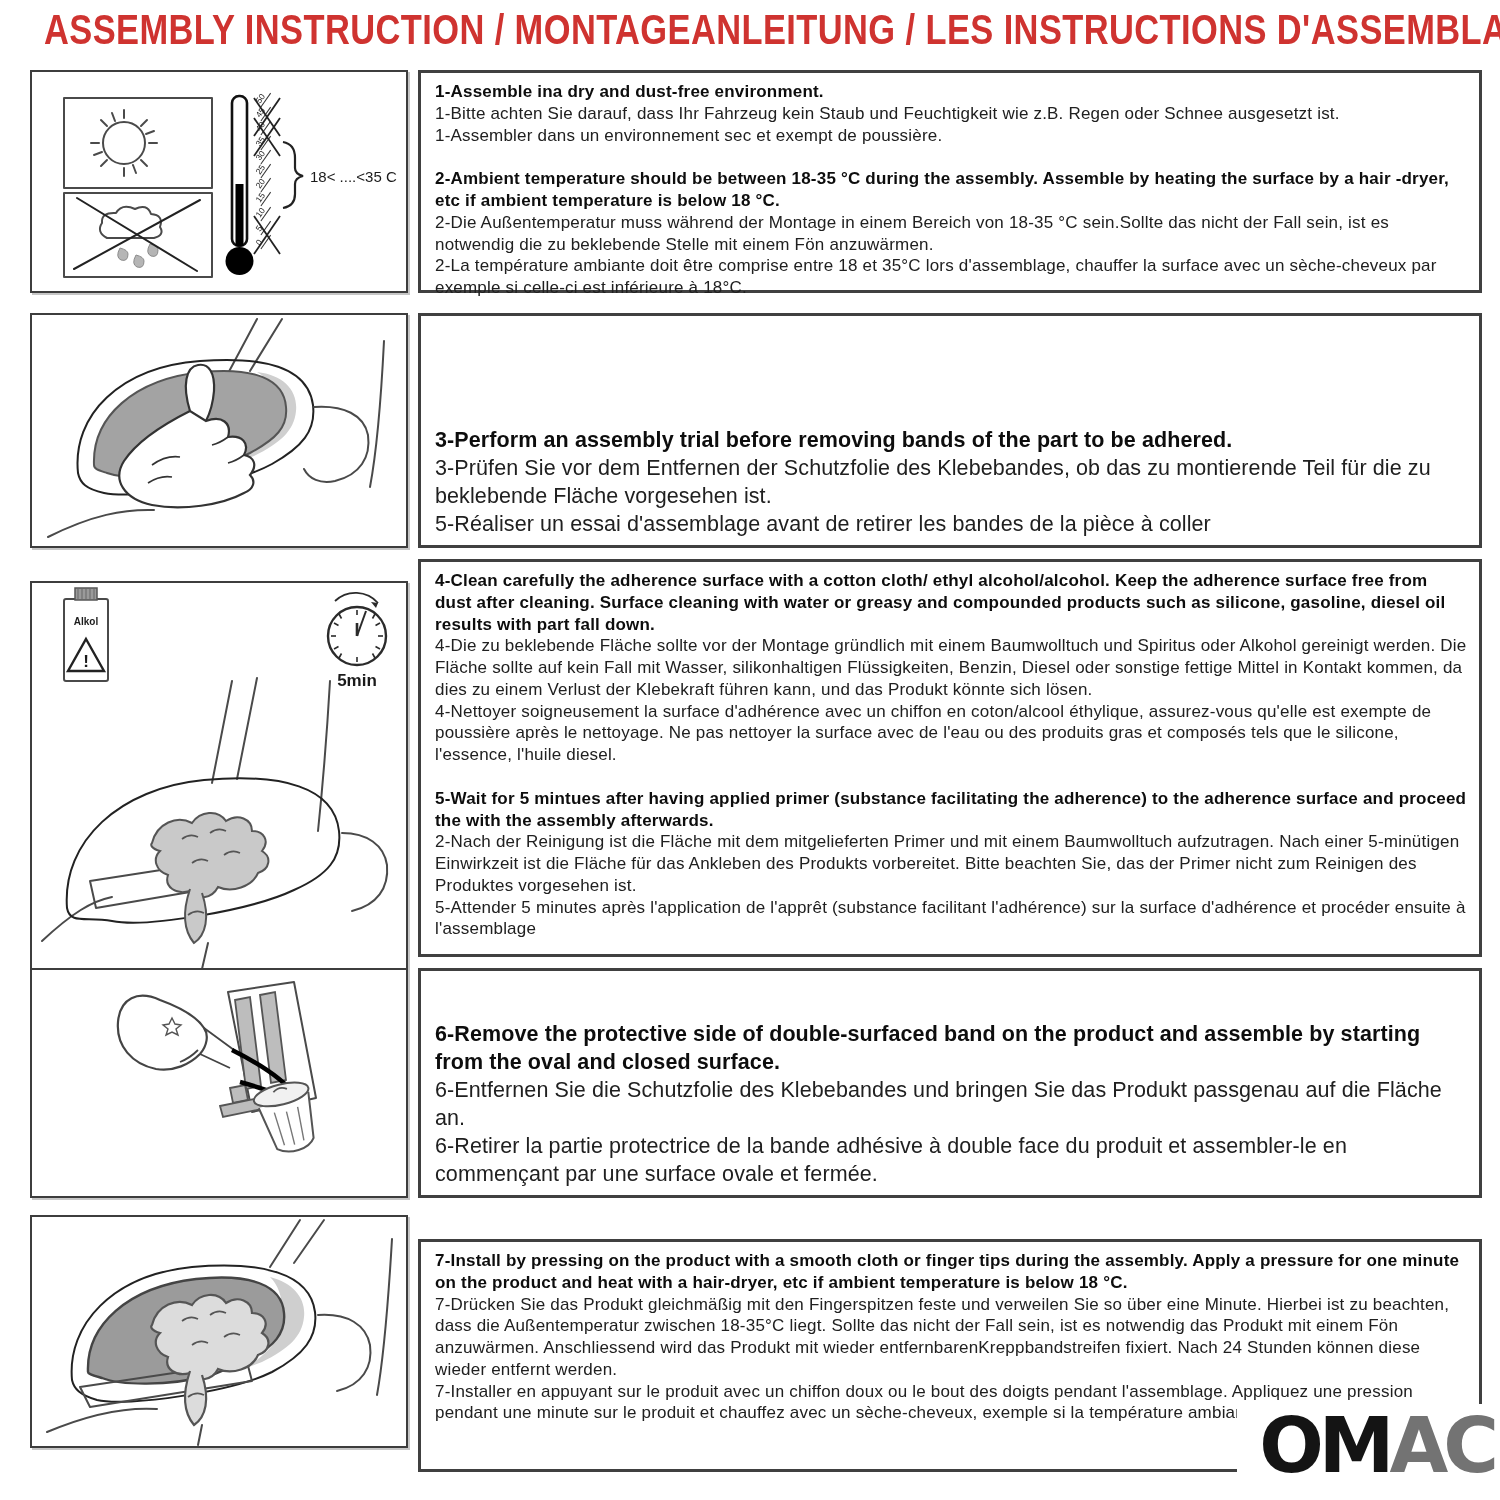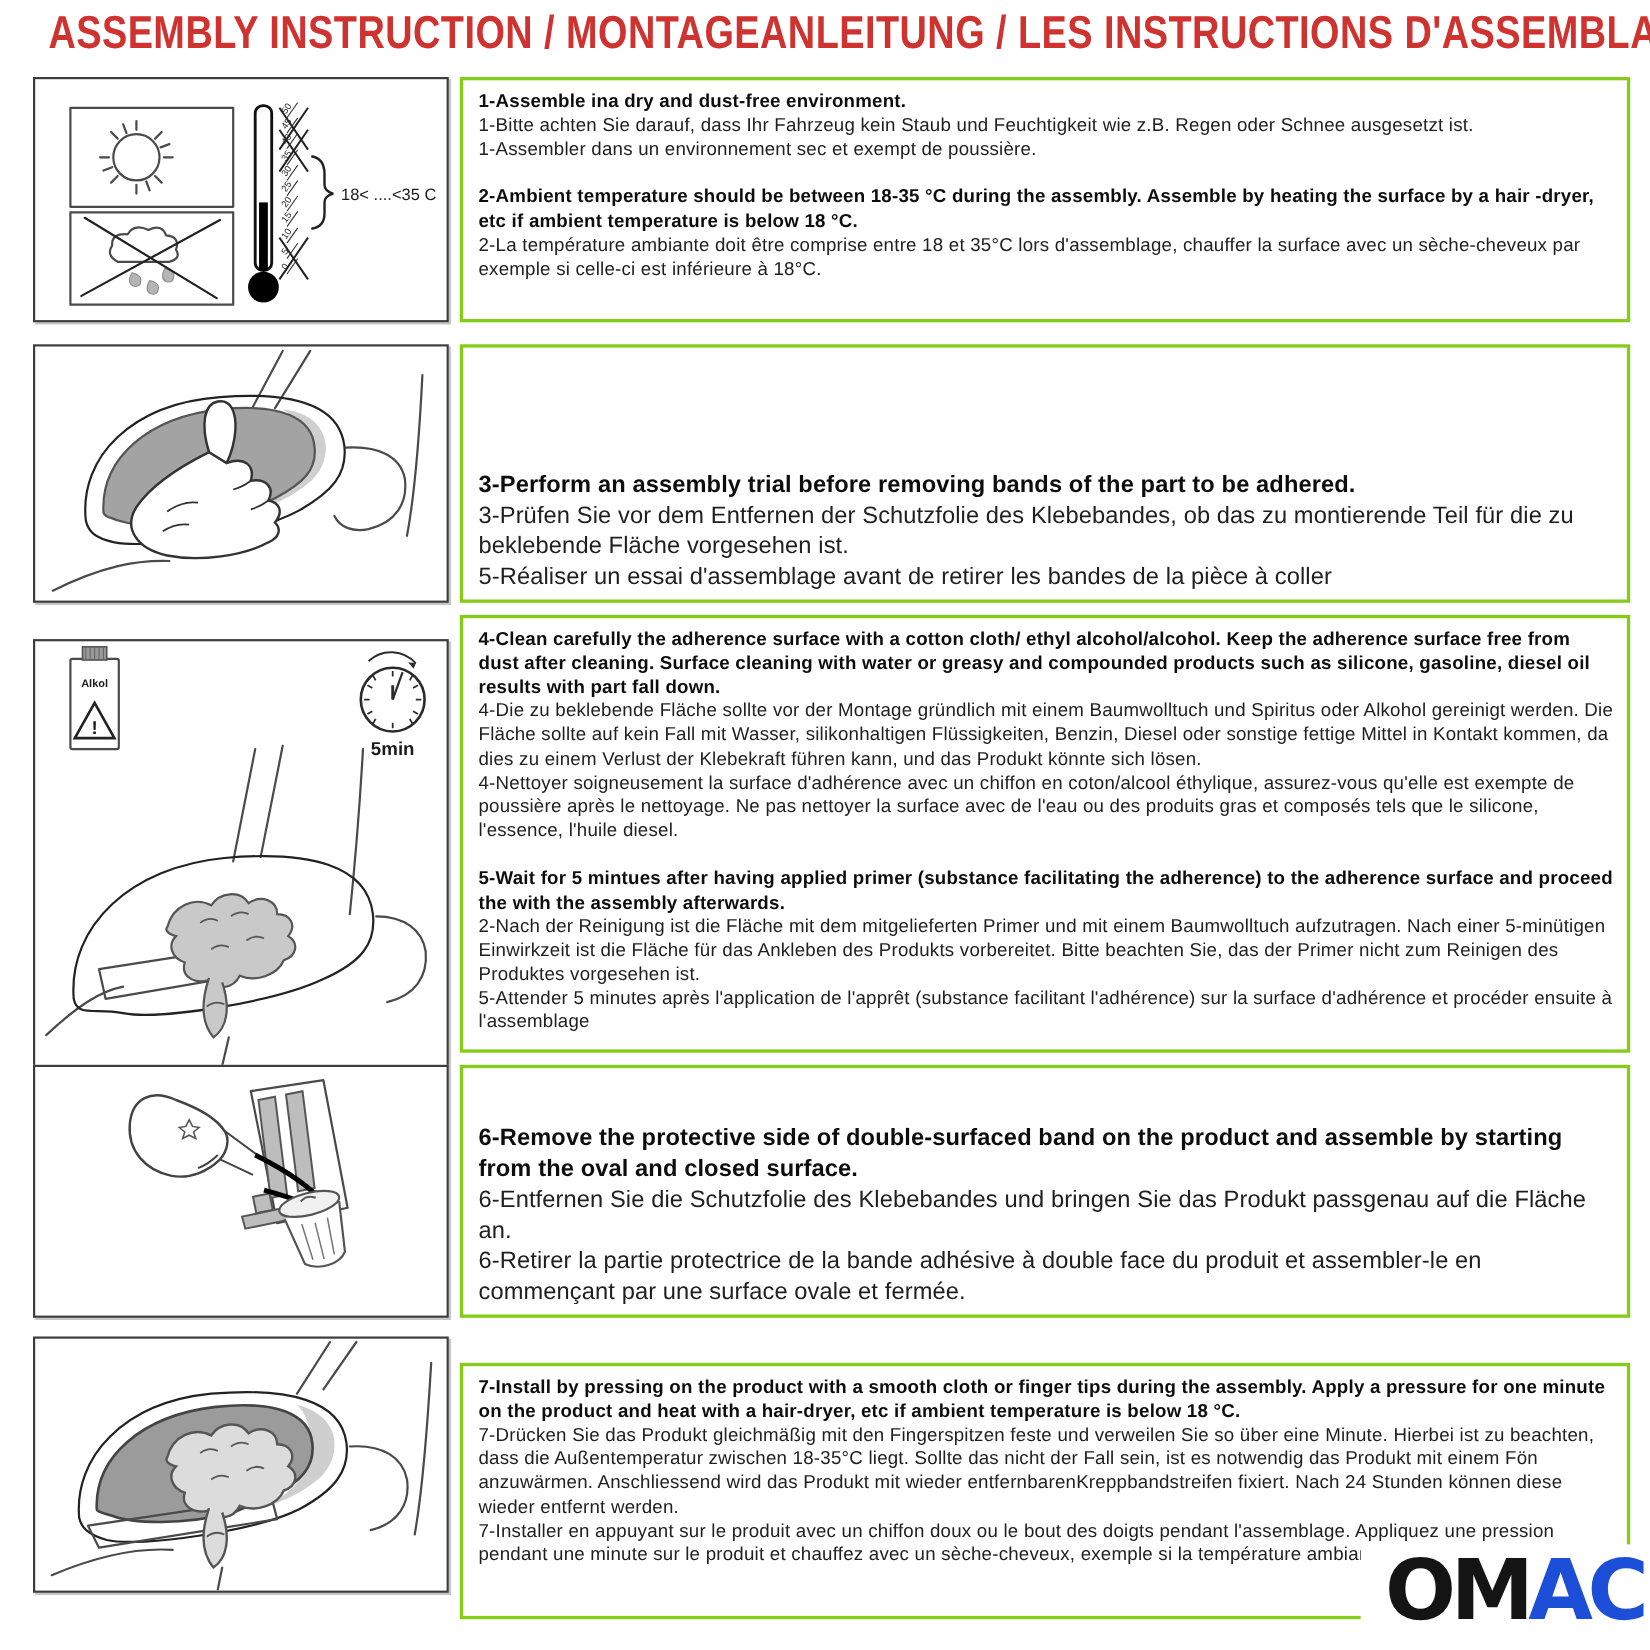--- a/index.html
+++ b/index.html
@@ -3,21 +3,21 @@
 <meta charset="utf-8">
 <style>
   html,body{margin:0;padding:0;background:#fff;}
   .page{position:relative;width:1500px;height:1500px;background:#ffffff;overflow:hidden;
         font-family:"Liberation Sans", sans-serif;color:#202020;}
   .page-title{position:absolute;left:44px;top:6px;font-size:42px;font-weight:700;
         letter-spacing:.5px;white-space:nowrap;transform:scaleX(.82);transform-origin:0 0;
         color:#cf3330;}
   .box-left{position:absolute;left:30px;width:378px;background:#fff;border:2px solid #3d3d3d;
         box-sizing:border-box;box-shadow:2px 2px 0 #c6c6c6;}
-  .box-right{position:absolute;left:418px;width:1064px;background:#fff;border:3px solid #84cc16;
+  .box-right{position:absolute;left:418px;width:1064px;background:#fff;border:3px solid #404040;
         box-sizing:border-box;padding:8px 12px 6px 14px;}
   .box-right.center{display:flex;flex-direction:column;justify-content:flex-end;}
   .txt p{margin:0;font-size:17px;line-height:1.28;letter-spacing:.2px;}
   .txt.big p{font-size:21.5px;line-height:1.3;letter-spacing:.1px;}
   .txt p.bold{font-weight:700;color:#0d0d0d;}
   .txt p.gap{margin-top:22px;}
   svg{display:block;}
   .sk{stroke:#4a4a4a;stroke-width:2;fill:none;stroke-linecap:round;stroke-linejoin:round;}
   .skd{stroke:#222;stroke-width:2;fill:none;stroke-linecap:round;stroke-linejoin:round;}
   .lbl{font-family:"Liberation Sans",sans-serif;fill:#1b1b1b;}
@@ -131,20 +131,21 @@
         <text x="278" y="110" font-size="15" class="lbl">18&lt; ....&lt;35 C</text>
       </g>
     </svg>
   </div>
   <div class="box-right" style="top:70px;height:223px;">
     <div class="txt">
       <p class="bold">1-Assemble ina dry and dust-free environment.</p>
       <p>1-Bitte achten Sie darauf, dass Ihr Fahrzeug kein Staub und Feuchtigkeit wie z.B. Regen oder Schnee ausgesetzt ist.</p>
       <p>1-Assembler dans un environnement sec et exempt de poussière.</p>
       <p class="bold gap">2-Ambient temperature should be between 18-35 °C  during the assembly. Assemble by heating the surface by a hair -dryer, etc if ambient temperature is below 18 °C.</p>
+      <p>2-Die Außentemperatur muss während der Montage in einem Bereich von 18-35 °C  sein.Sollte das nicht der Fall sein, ist es notwendig die zu beklebende Stelle mit einem Fön anzuwärmen.</p>
       <p>2-La température ambiante doit être comprise entre 18 et 35°C lors d'assemblage, chauffer la surface avec un sèche-cheveux par exemple si celle-ci est inférieure à 18°C.</p>
     </div>
   </div>
 
   <div class="box-left" style="top:313px;height:235px;">
     <svg width="374" height="231" viewBox="0 0 374 231">
       <g class="sk">
         <line x1="225" y1="4" x2="193" y2="64"></line>
         <line x1="250" y1="4" x2="218" y2="56"></line>
         <path d="M352,26 C349,86 344,140 338,172"></path>
@@ -295,15 +296,15 @@
     </svg>
   </div>
   <div class="box-right" style="top:1215px;height:233px;margin-top:24px;">
     <div class="txt">
       <p class="bold">7-Install by pressing on the product with a smooth cloth or finger tips during the assembly. Apply a pressure for one minute on the product and heat with a hair-dryer, etc if ambient temperature is below 18 °C.</p>
       <p>7-Drücken Sie das Produkt gleichmäßig mit den Fingerspitzen feste und verweilen Sie so über eine Minute. Hierbei ist zu beachten, dass die Außentemperatur zwischen 18-35°C liegt. Sollte das nicht der Fall sein, ist es notwendig das Produkt mit einem Fön anzuwärmen. Anschliessend wird das Produkt mit wieder entfernbarenKreppbandstreifen fixiert. Nach 24 Stunden können diese wieder entfernt werden.</p>
       <p>7-Installer en appuyant sur le produit avec un chiffon doux ou le bout des doigts pendant l'assemblage. Appliquez une pression pendant une minute sur le produit et chauffez avec un sèche-cheveux, exemple si la température ambiante est inférieure à 18°C</p>
     </div>
   </div>
 
-  <div class="brand-logo"><span class="b" style="color: rgb(20, 20, 20);">OM</span><span class="r" style="color: #1d4ed8; text-align: right;">AC</span></div>
+  <div class="brand-logo"><span class="b" style="color: rgb(20, 20, 20);">OM</span><span class="r" style="color: #737373; text-align: right;">AC</span></div>
 
 </div>
 
 </body></html>

